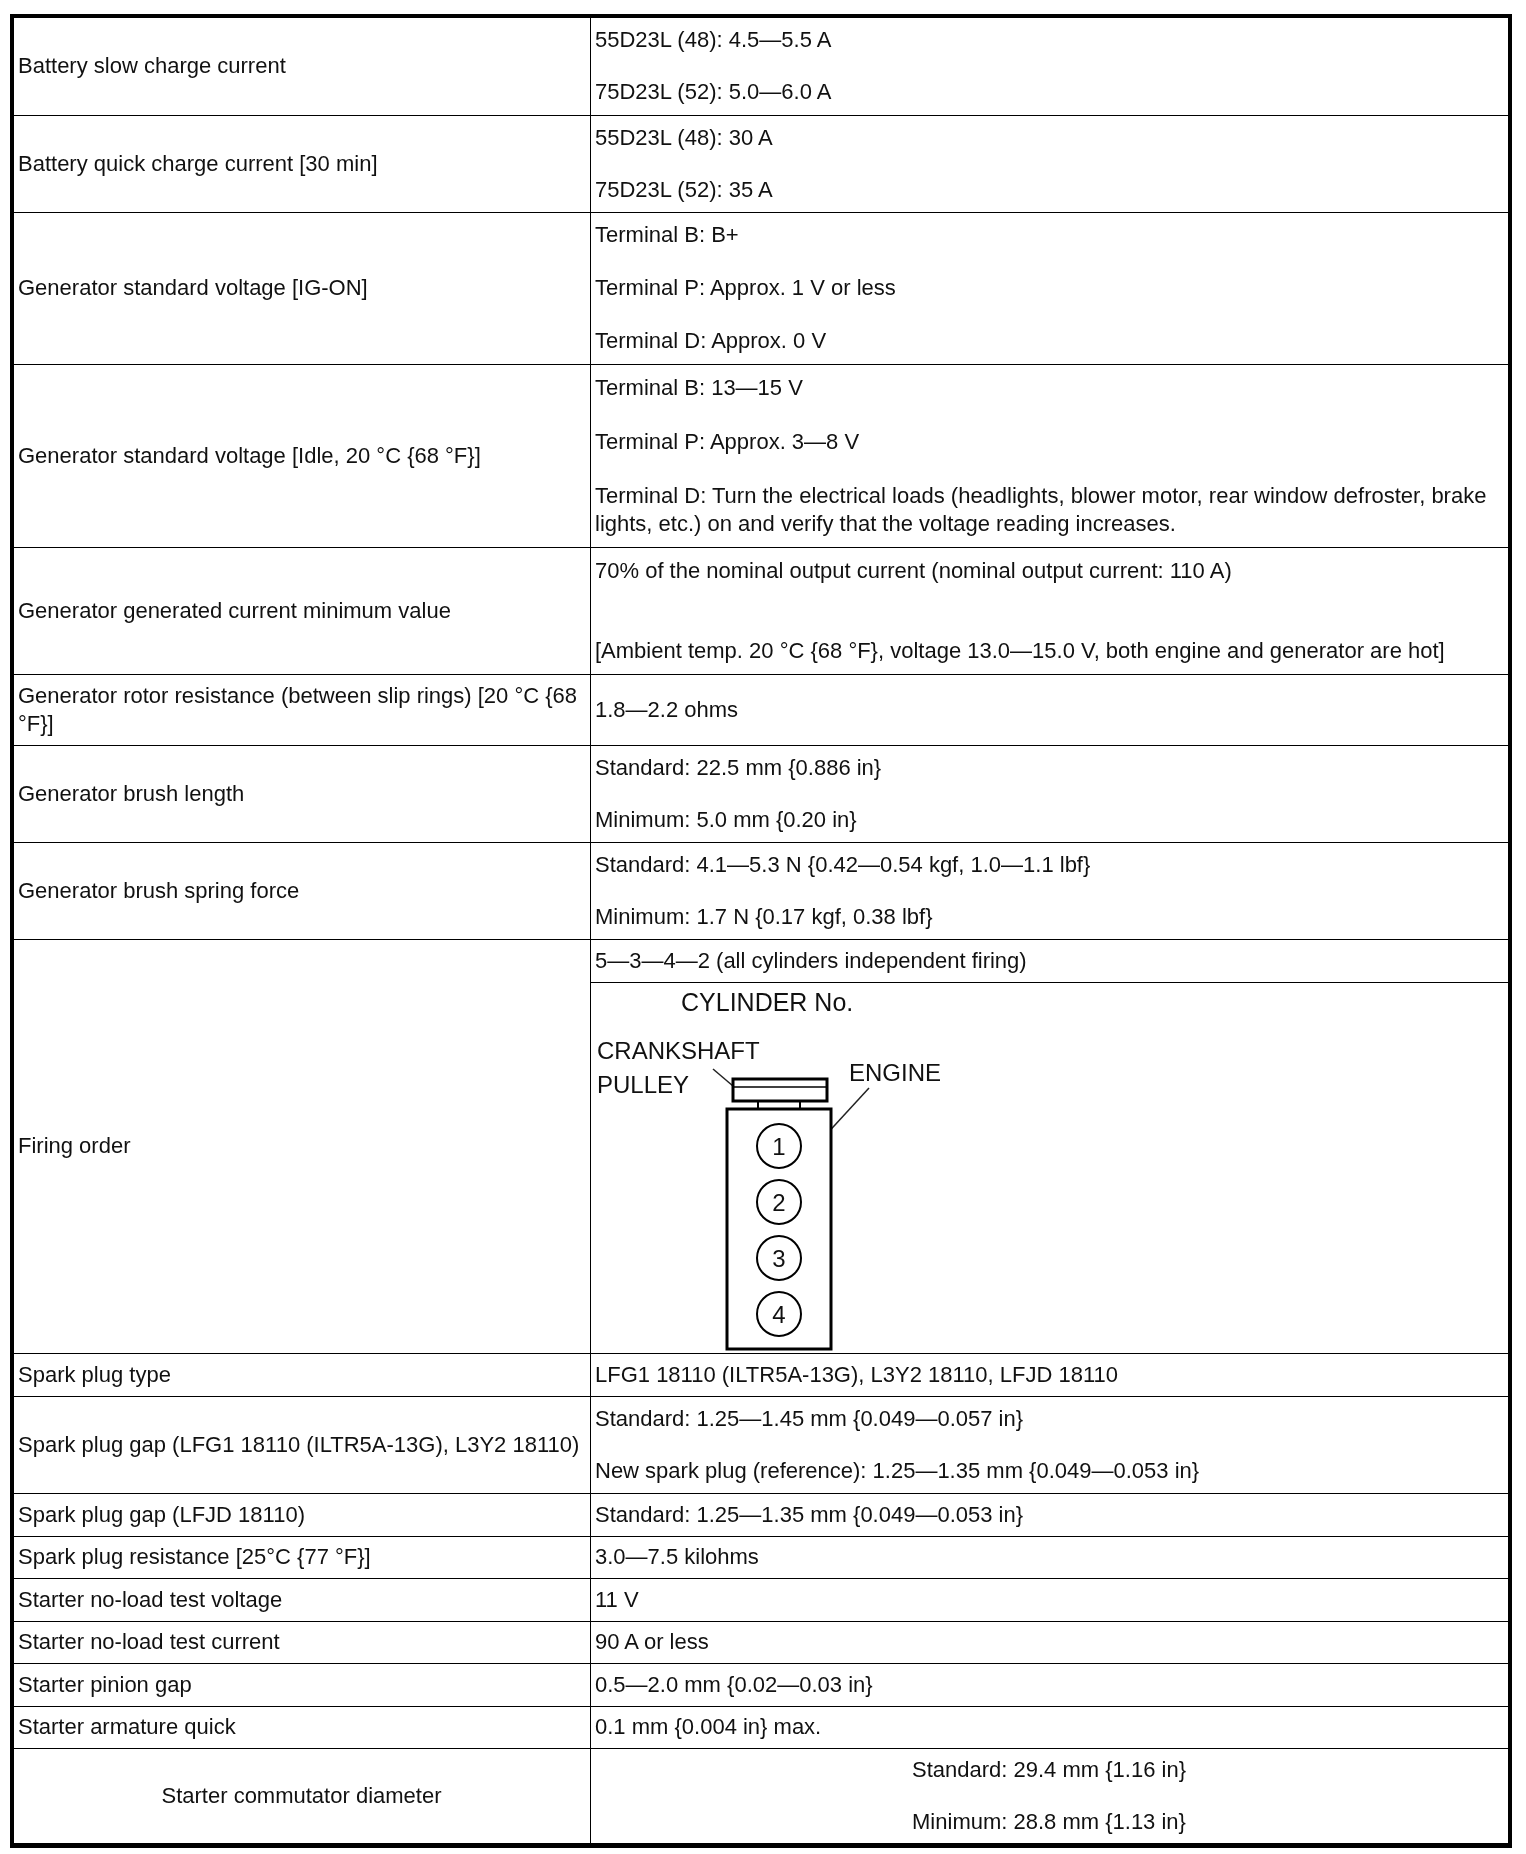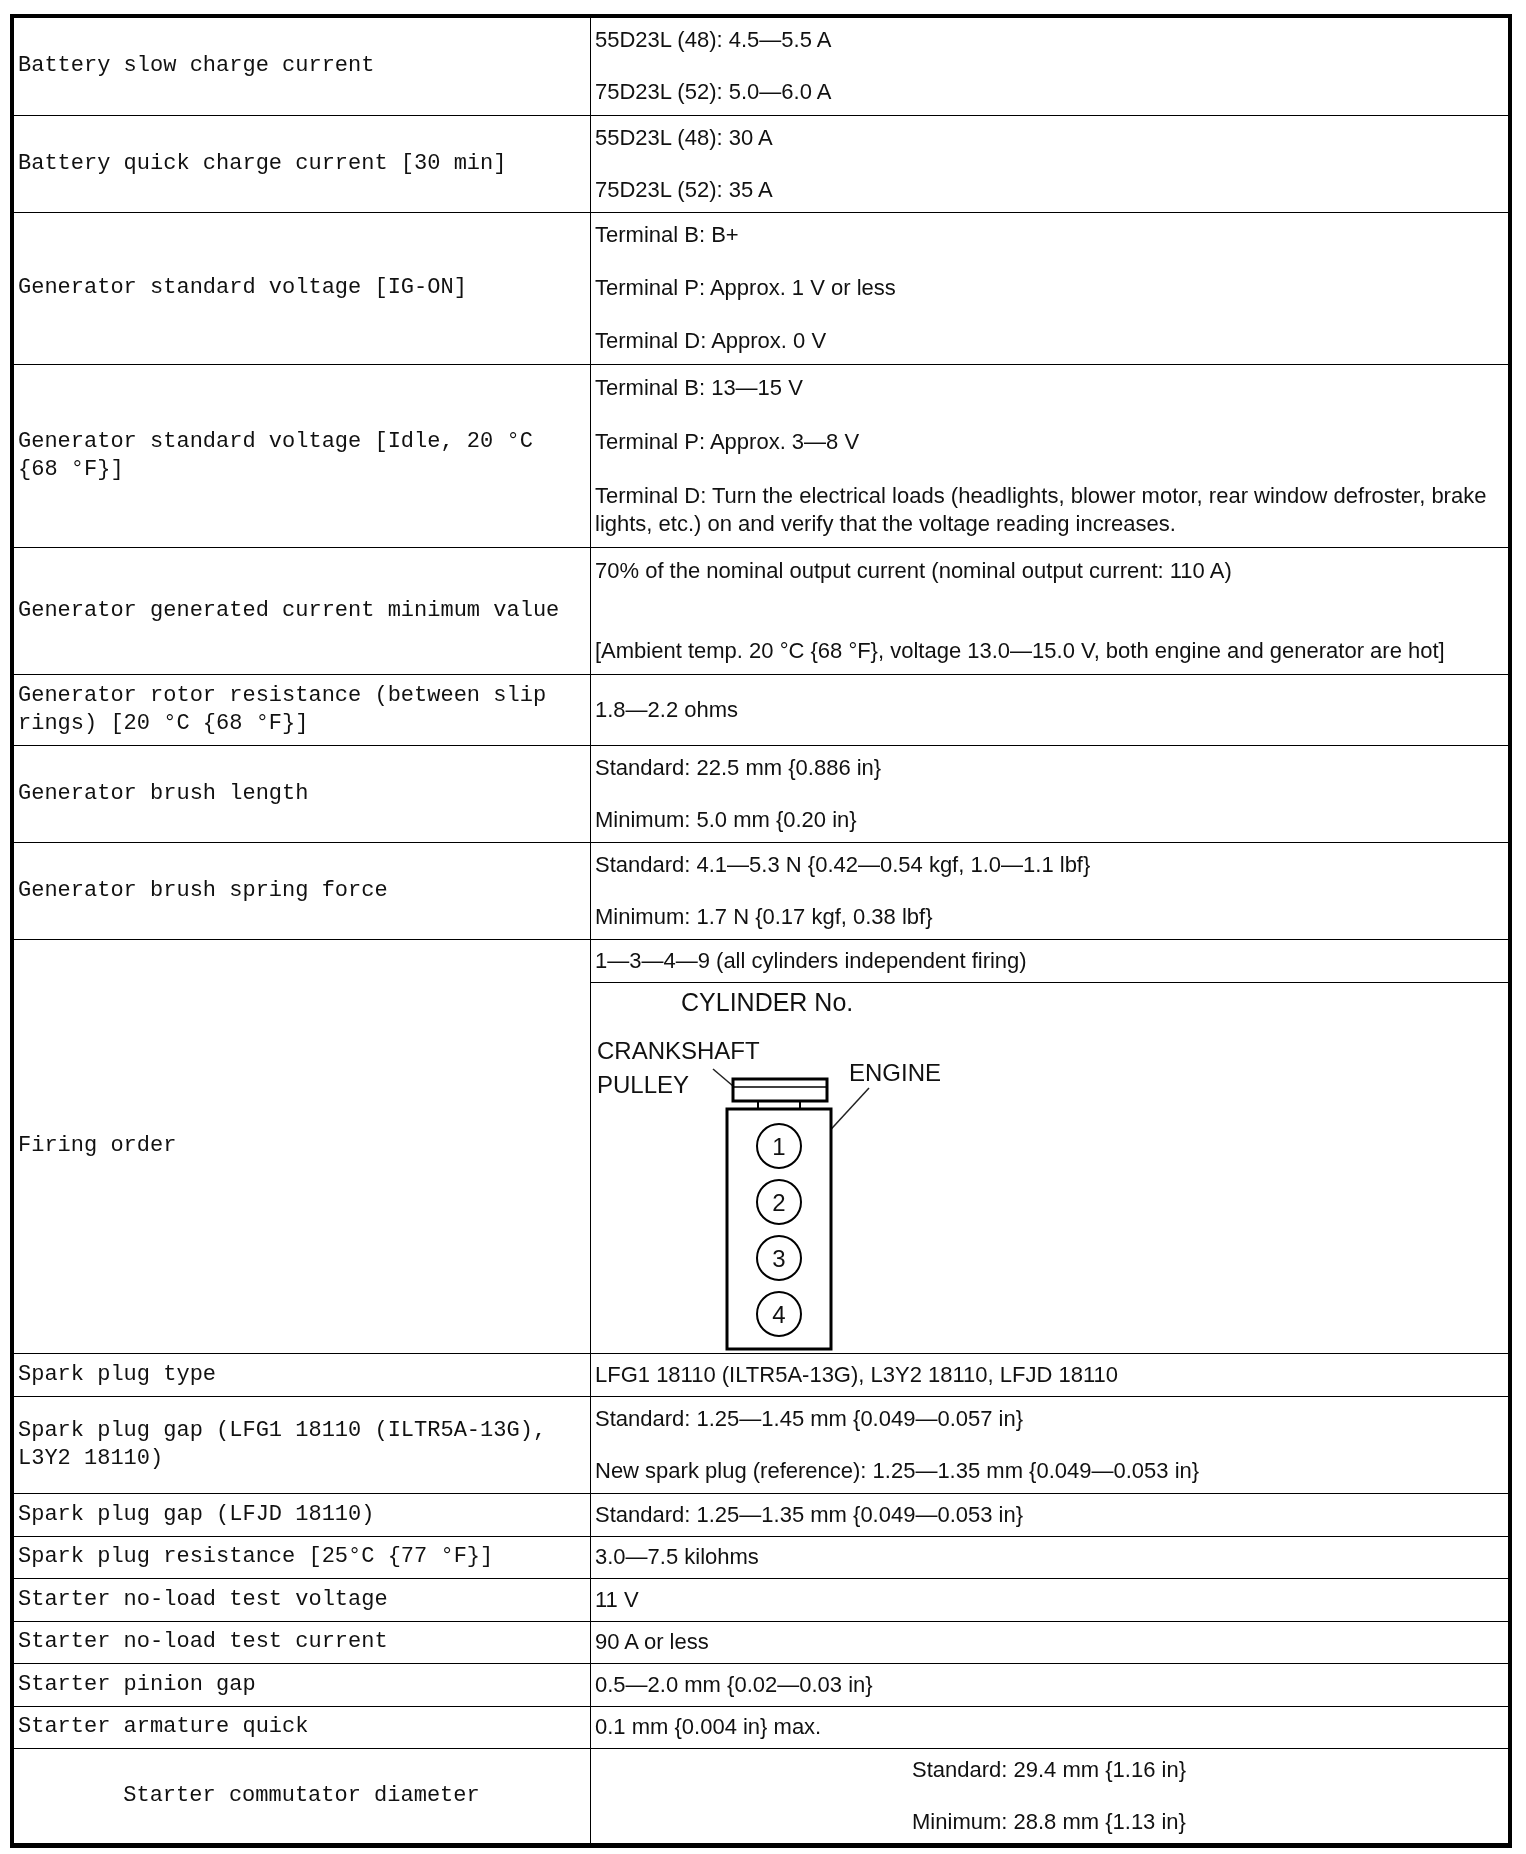--- a/index.html
+++ b/index.html
@@ -1,20 +1,20 @@
 <!DOCTYPE html>
 <html><head>
 <meta charset="utf-8">
 <style>
   html, body { margin: 0; padding: 0; background: #ffffff; }
   body { width: 1526px; height: 1854px; position: relative; font-family: "Liberation Sans", sans-serif; color: #111; }
   .sheet { position: absolute; left: 10px; top: 14px; width: 1502px; box-sizing: border-box; border: 4px solid #000; border-bottom-width: 5px; }
   table { border-collapse: collapse; width: 100%; table-layout: fixed; }
   td { border: 1.5px solid #000; vertical-align: middle; padding: 0 5px 0 4px; font-size: 22px; line-height: 28px; margin-left: 28px; }
-  td.label { width: 567px; font-family: Liberation Mono, monospace; }
+  td.label { width: 567px; }
   tr:first-child td { border-top: none; }
   tr td:first-child { border-left: none; }
   tr td:last-child { border-right: none; }
   tr:last-child td { border-bottom: none; text-align: center; }
   .lines { display: flex; flex-direction: column; justify-content: space-between; }
   .lines > div { white-space: normal; }
   td.val { padding-top: 6px; padding-bottom: 6px; }
   .diagram-cell { padding: 0; height: 370px; position: relative; }
   .diagram { position: absolute; left: 0; top: 0; width: 420px; height: 370px; text-align: center; }
   .diagram svg text { font-family: "Liberation Sans", sans-serif; }
@@ -98,21 +98,21 @@
         <td class="val">
           <div class="lines" style="height:80px">
             <div>Standard: 4.1—5.3 N {0.42—0.54 kgf, 1.0—1.1 lbf}</div>
             <div>Minimum: 1.7 N {0.17 kgf, 0.38 lbf}</div>
           </div>
         </td>
       </tr>
 
       <tr style="height:43px">
         <td class="label" rowspan="2">Firing order</td>
-        <td class="val">1—3—4—9 (all cylinders independent firing)</td>
+        <td class="val">5—3—4—2 (all cylinders independent firing)</td>
       </tr>
       <tr style="height:370px">
         <td class="diagram-cell">
           <div class="diagram">
             <svg width="420" height="370" viewBox="0 0 420 370" xmlns="http://www.w3.org/2000/svg">
               <text x="90" y="28" font-size="25" fill="#111">CYLINDER No.</text>
               <text x="6" y="76" font-size="24" fill="#111">CRANKSHAFT</text>
               <text x="6" y="110" font-size="24" fill="#111">PULLEY</text>
               <text x="258" y="98" font-size="24" fill="#111">ENGINE</text>
 

